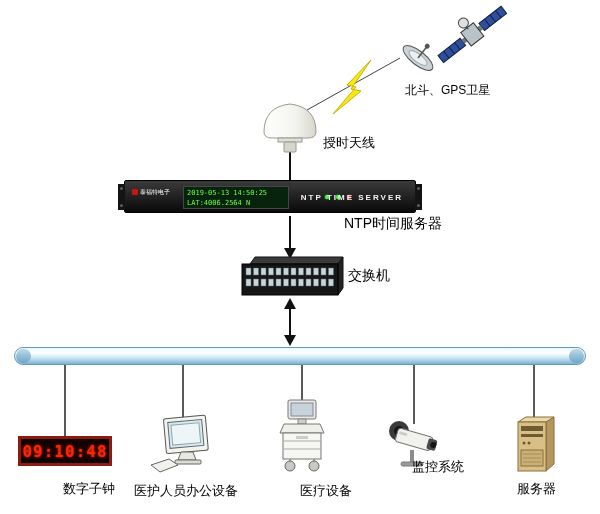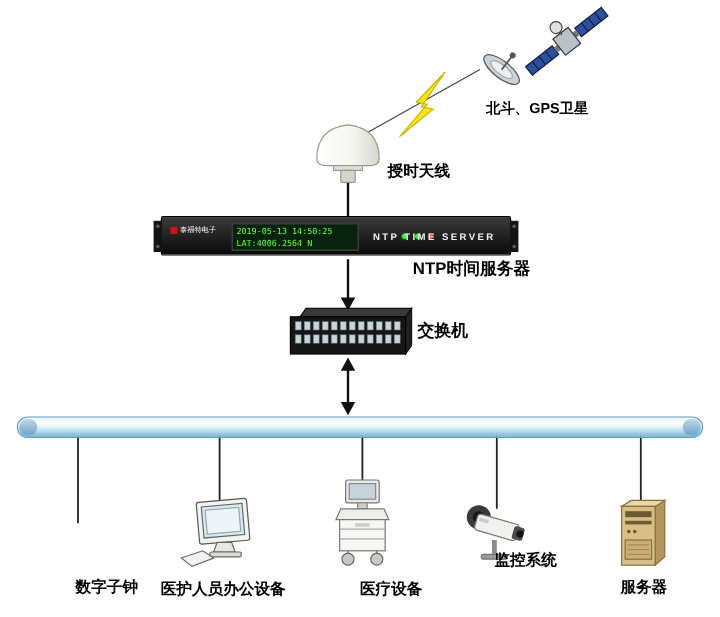--- a/index.html
+++ b/index.html
@@ -1,25 +1,25 @@
 <!DOCTYPE html>
 <html><head>
 <meta charset="utf-8">
 <style>
   * { margin:0; padding:0; box-sizing:border-box; }
   html,body { background:#fff; }
   body { font-family:"Liberation Sans","DejaVu Sans",sans-serif; }
   .canvas { position:relative; width:600px; height:514px; background:#fff; overflow:hidden; }
   .abs { position:absolute; }
   .icon { z-index:2; }
-  .lbl { font-weight:bold; color:#000; font-size:13px; z-index:3; white-space:nowrap; }
+  .lbl { font-weight:normal; color:#000; font-size:13px; z-index:3; white-space:nowrap; }
   .lbl.dev { width:100px; text-align:right; }
 
   
-  .ntp-server { left:134px; top:180px; width:292px; height:33px;
+  .ntp-server { left:124px; top:180px; width:292px; height:33px;
     background:linear-gradient(#3a3a3a,#090909); border:1px solid #000; border-radius:2px; z-index:2; }
   .rack-ear { position:absolute; top:3px; width:7px; height:26px; background:#141414; }
   .rack-ear.left { left:-7px; } .rack-ear.right { right:-7px; }
   .rack-ear::before, .rack-ear::after { content:""; position:absolute; left:2px; width:3px; height:3px; border-radius:50%; background:#5c5c5c; }
   .rack-ear::before { top:3px; } .rack-ear::after { bottom:3px; }
   .server-logo { position:absolute; left:7px; top:8px; width:48px; color:#fff; font-size:6px; line-height:7px; }
   .logo-mark { display:inline-block; width:6px; height:6px; background:#c81414; border-radius:1px; vertical-align:middle; margin-right:2px; }
   .server-lcd { position:absolute; left:58px; top:5px; width:106px; height:23px; background:#07230e; border:1px solid #464646;
     color:#6dff3e; font-family:"DejaVu Sans Mono",monospace; font-size:7px; line-height:10px; padding:1px 3px;
     white-space:nowrap; overflow:hidden; }
@@ -147,20 +147,23 @@
       <rect x="81" y="25" width="5" height="7"></rect>
         <rect x="88.5" y="25" width="5" height="7"></rect>
     </g>
   </svg>
 
   <div class="abs bus">
     <div class="bus-cap left"></div>
     <div class="bus-cap right"></div>
   </div>
 
+  <div class="abs digital-clock">
+    <span class="clock-digits">09:10:48</span>
+  </div>
 
   <svg class="abs icon" style="left:148px;top:414px" width="70" height="62" viewBox="0 0 70 62">
     <g transform="rotate(-5 37 22)">
       <rect x="17" y="3" width="42" height="35" rx="2" fill="#f4f4ef" stroke="#555"></rect>
       <rect x="21" y="7" width="34" height="26" fill="#dce8ee" stroke="#5a6a78"></rect>
       <rect x="24" y="10" width="28" height="20" fill="#eef5f8" stroke="#88aaaa"></rect>
     </g>
     <path d="M33,38 L45,38 L48,46 L30,46 Z" fill="#e8e8e2" stroke="#666"></path>
     <rect x="27" y="46" width="26" height="4" rx="1" fill="#dcdcd4" stroke="#666"></rect>
     <path d="M3,51 L21,45 L30,51 L12,58 Z" fill="#f2f2ec" stroke="#666"></path>

